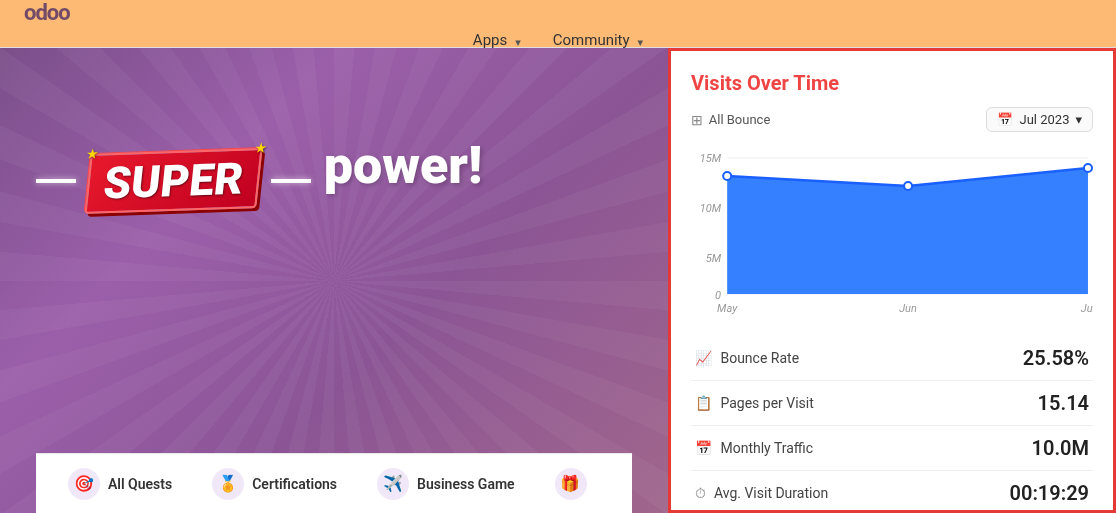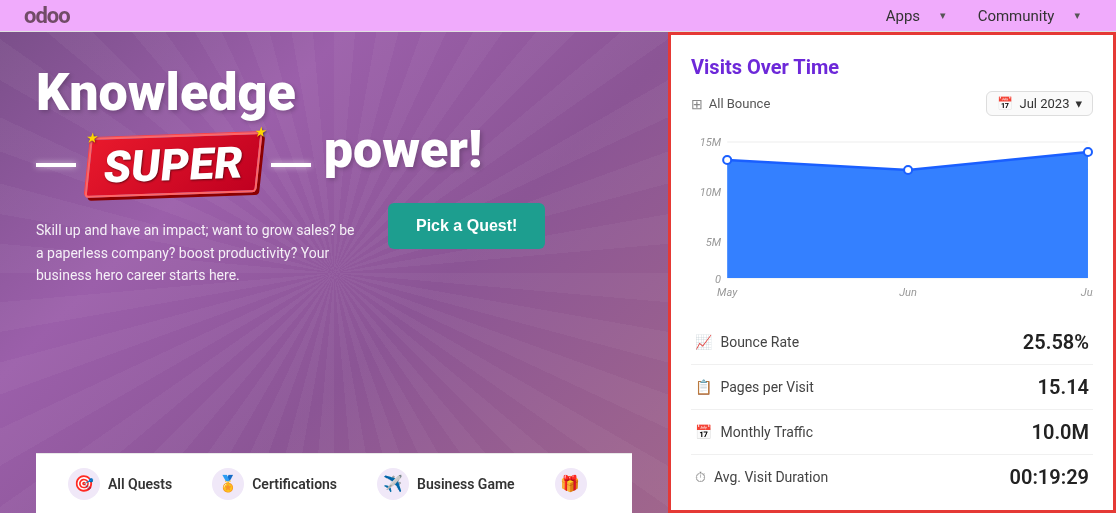--- a/index.html
+++ b/index.html
@@ -9,41 +9,42 @@
       height: 513px;
       overflow: hidden;
       display: flex;
       flex-direction: column;
     }
 
     
     .navbar {
       display: flex;
       align-items: center;
-      background: #f0abfc;
+      background: #fdba74;
       padding: 0 24px;
-      height: 32px;
+      height: 48px;
       border-bottom: 1px solid #e0e0e0;
       flex-shrink: 0;
+      flex-direction: column;
     }
     .navbar-logo {
       font-size: 22px;
       font-weight: 700;
       color: #714b67;
       margin-right: auto;
       letter-spacing: -1px;
     }
     .navbar-links {
       display: flex;
       gap: 8px;
     }
     .navbar-link {
       display: flex;
-      align-items: center;
-      gap: 20px;
+      align-items: flex-end;
+      gap: 8px;
       padding: 6px 12px;
       border-radius: 4px;
       font-size: 15px;
       color: #333;
       cursor: pointer;
     }
     .chevron { font-size: 11px; color: #555; }
 
     
     .main-content {
@@ -216,21 +217,21 @@
       padding: 20px;
       overflow-y: auto;
       display: flex;
       flex-direction: column;
       gap: 12px;
     }
 
     .panel-title {
       font-size: 20px;
       font-weight: 700;
-      color: #6d28d9;
+      color: #ef4444;
     }
 
     .panel-filter-row {
       display: flex;
       align-items: center;
       justify-content: space-between;
     }
     .all-traffic-label {
       display: flex;
       align-items: center;
@@ -311,31 +312,27 @@
       <span class="chevron">▾</span>
     </div>
   </div>
 </nav>
 
 <div class="main-content">
 
   <div class="left-panel">
     <div class="hero-text">
       <div class="hero-heading">
-        <span>Knowledge</span><br>
+        <br>
         <span class="super-badge">
           <span class="dash-left"></span>
             <span class="super-word">SUPER</span>
             <span class="dash-right"></span>
         </span>
         <span>power!</span>
-      </div>
-      <div class="hero-cta-row">
-        <p class="hero-subtitle">Skill up and have an impact; want to grow sales? be a paperless company? boost productivity? Your business hero career starts here.</p>
-        <button class="cta-button">Pick a Quest!</button>
       </div>
     </div>
     <div class="bottom-strip">
       <div class="bottom-item">
         <div class="bottom-icon">🎯</div>
         <span>All Quests</span>
       </div>
       <div class="bottom-item">
         <div class="bottom-icon">🏅</div>
         <span>Certifications</span>

